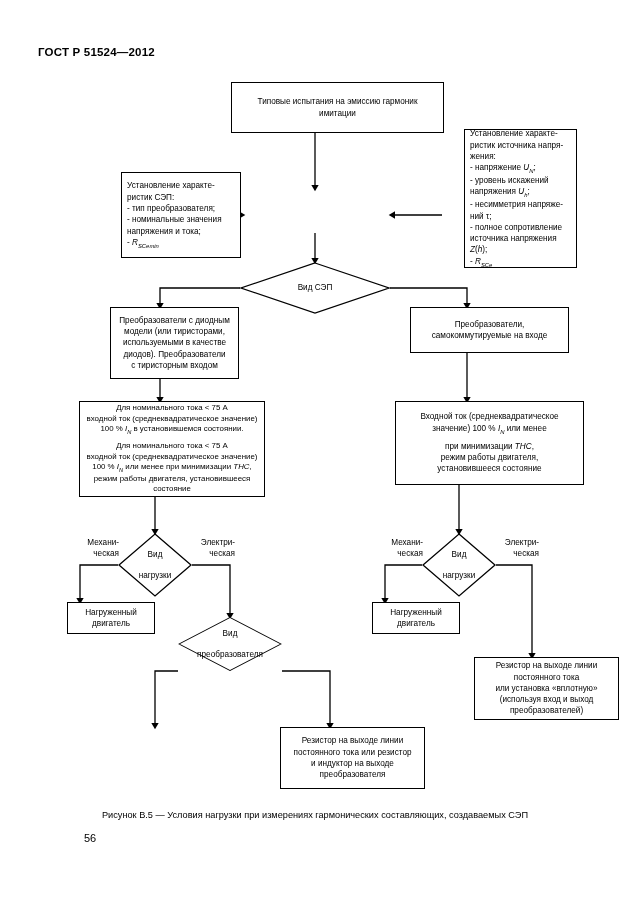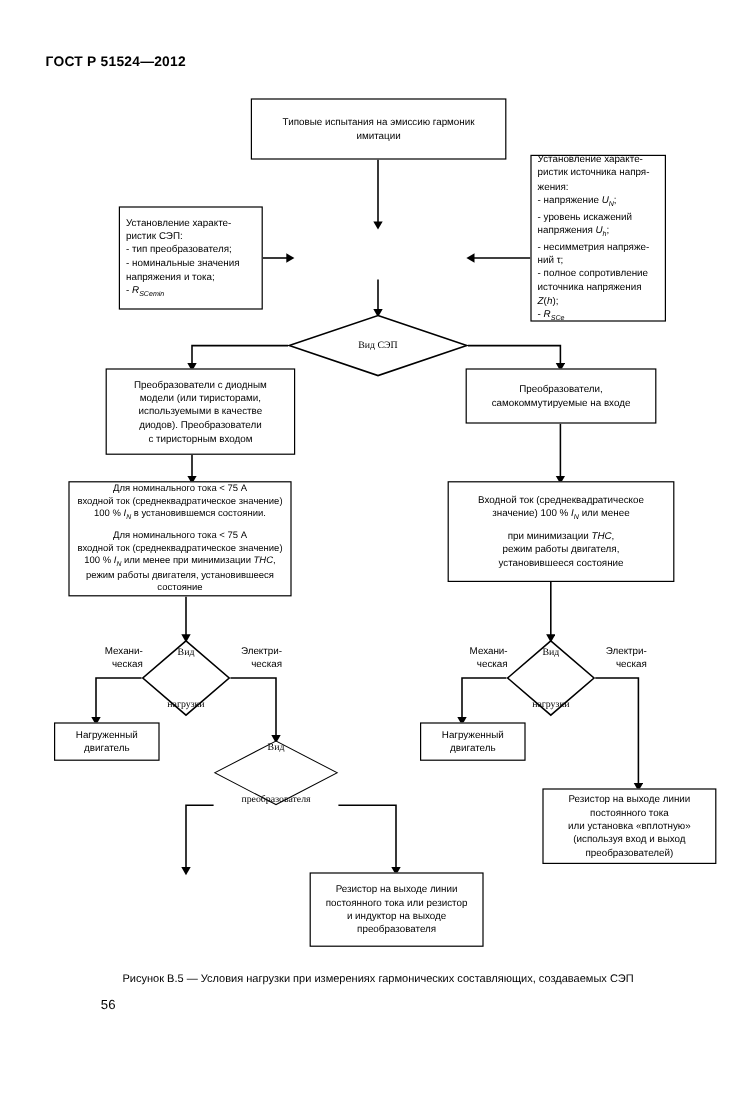--- a/index.html
+++ b/index.html
@@ -59,20 +59,21 @@
     background: #ffffff;
     display: flex;
     flex-direction: column;
     align-items: center;
     justify-content: center;
     text-align: center;
     font-size: 8.2px;
     line-height: 1.38;
     padding: 3px 4px;
     z-index: 3;
+    margin-left: 22px;
   }
   .node.left-align {
     align-items: flex-start;
     text-align: left;
     padding: 3px 5px;
   }
   .node p {
     margin: 0;
     width: 100%;
   }
@@ -95,21 +96,21 @@
     width: 100%;
     height: 100%;
     display: flex;
     flex-direction: column;
     align-items: center;
     justify-content: center;
     text-align: center;
     font-size: 8.2px;
     line-height: 1.35;
   }
-  .diamond-label p { margin: 16px; font-family: Liberation Serif, serif; }
+  .diamond-label p { margin: 5px; }
 
   
   .branch-label {
     position: absolute;
     font-size: 8.2px;
     line-height: 1.3;
     text-align: right;
     z-index: 4;
     white-space: nowrap;
   }
@@ -207,21 +208,21 @@
 
   <div class="diamond-wrap" style="left:240px; top:262px; width:150px; height:52px;">
     <svg width="150" height="52" viewBox="0 0 150 52" xmlns="http://www.w3.org/2000/svg">
       <polygon points="75,1 149,26 75,51 1,26" fill="#ffffff" stroke="#000" stroke-width="1.3"></polygon>
     </svg>
     <div class="diamond-label">
       <p>Вид СЭП</p>
     </div>
   </div>
 
-  <div class="node" style="left:88px; top:307px; width:158px; height:72px;">
+  <div class="node" style="left:88px; top:307px; width:129px; height:72px;">
     <p>Преобразователи с диодным</p>
     <p>модели (или тиристорами,</p>
     <p>используемыми в качестве</p>
     <p>диодов). Преобразователи</p>
     <p>с тиристорным входом</p>
   </div>
 
   <div class="node" style="left:388px; top:307px; width:159px; height:46px;">
     <p>Преобразователи,</p>
     <p>самокоммутируемые на входе</p>

